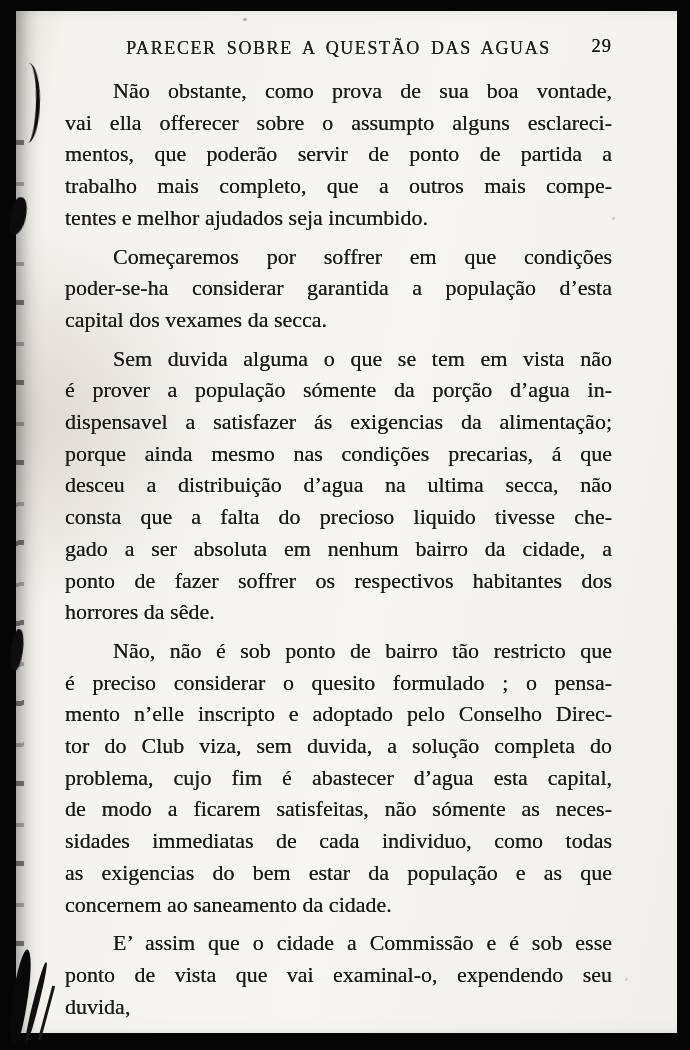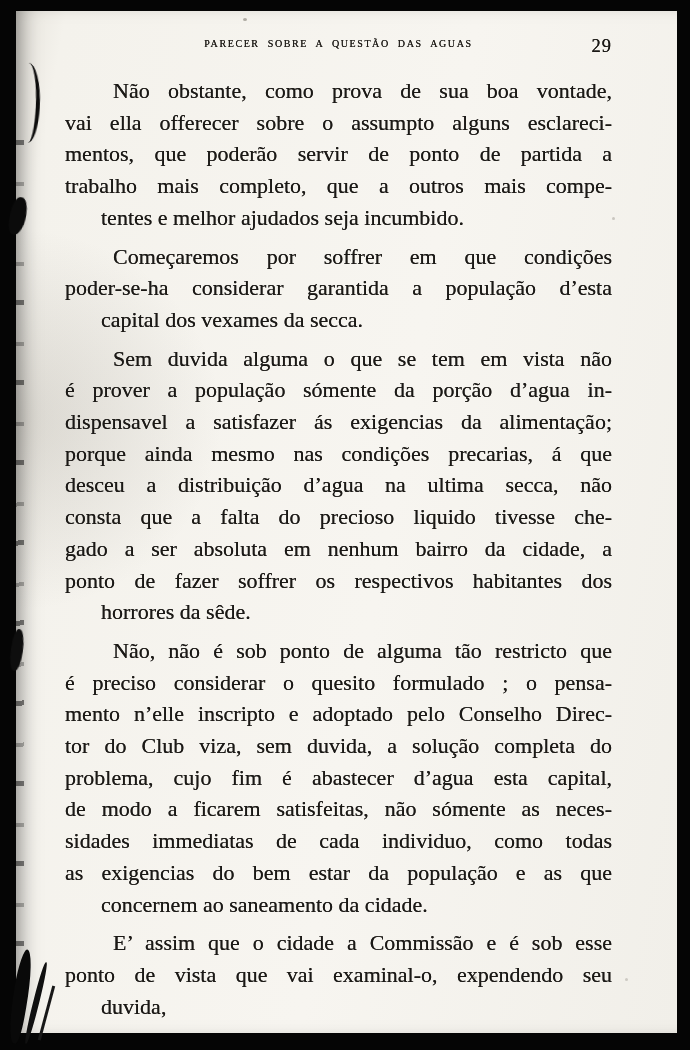--- a/index.html
+++ b/index.html
@@ -23,21 +23,21 @@
       radial-gradient(ellipse at 0% 40%, rgba(110,104,93,.20), transparent 22%),
       linear-gradient(100deg,#e7e4dd 0%,#f4f2ec 6%,#f7f5f0 55%,#f1efe9 100%);
     box-shadow: inset 16px 0 22px -14px rgba(0,0,0,.5);
     color:var(--ink);
   }
   .header{
     position:absolute;left:49px;top:27px;width:547px;height:22px;
   }
   .running-title{
     display:block;text-align:center;
-    font-size:10px;letter-spacing:1.6px;word-spacing:4px;
+    font-size:18px;letter-spacing:1.6px;word-spacing:4px;
     color:#23201c;
     text-shadow:0 0 .4px #23201c;
     white-space:nowrap;
   }
   .page-number{
     position:absolute;right:0;top:-2px;
     font-size:18.5px;letter-spacing:1px;
     text-shadow:0 0 .4px var(--ink);
     margin-left:44px;
   }
@@ -46,21 +46,21 @@
     font-size:22px;line-height:31.7px;
     text-shadow:0 0 .5px rgba(27,25,22,.85);
   }
   .para + .para{margin-top:7px;}
   .line{
     text-align:justify;
     text-align-last:justify;
     white-space:nowrap;
   }
   .line.first{text-indent:48px;}
-  .line.last{text-align-last:left;white-space:normal;margin-left:36px;}
+  .line.last{text-align-last:left;white-space:normal;}
   
   .art{position:absolute;pointer-events:none;}
   .art-curve{
     left:7px;top:52px;width:13px;height:80px;
     border-right:4px solid #0c0c0c;
     border-radius:0 80% 60% 0 / 0 55% 45% 0;
     transform:rotate(3deg);
     filter:blur(.4px);
   }
   .art-edge-grunge{
@@ -125,21 +125,21 @@
           <div class="line">é prover a população sómente da porção d’agua in-</div>
           <div class="line">dispensavel a satisfazer ás exigencias da alimentação;</div>
           <div class="line">porque ainda mesmo nas condições precarias, á que</div>
           <div class="line">desceu a distribuição d’agua na ultima secca, não</div>
           <div class="line">consta que a falta do precioso liquido tivesse che-</div>
           <div class="line">gado a ser absoluta em nenhum bairro da cidade, a</div>
           <div class="line">ponto de fazer soffrer os respectivos habitantes dos</div>
           <div class="line last">horrores da sêde.</div>
         </div>
         <div class="para">
-          <div class="line first">Não, não é sob ponto de alguma tão restricto que</div>
+          <div class="line first">Não, não é sob ponto de bairro tão restricto que</div>
           <div class="line">é preciso considerar o quesito formulado ; o pensa-</div>
           <div class="line">mento n’elle inscripto e adoptado pelo Conselho Direc-</div>
           <div class="line">tor do Club viza, sem duvida, a solução completa do</div>
           <div class="line">problema, cujo fim é abastecer d’agua esta capital,</div>
           <div class="line">de modo a ficarem satisfeitas, não sómente as neces-</div>
           <div class="line">sidades immediatas de cada individuo, como todas</div>
           <div class="line">as exigencias do bem estar da população e as que</div>
           <div class="line last">concernem ao saneamento da cidade.</div>
         </div>
         <div class="para">

